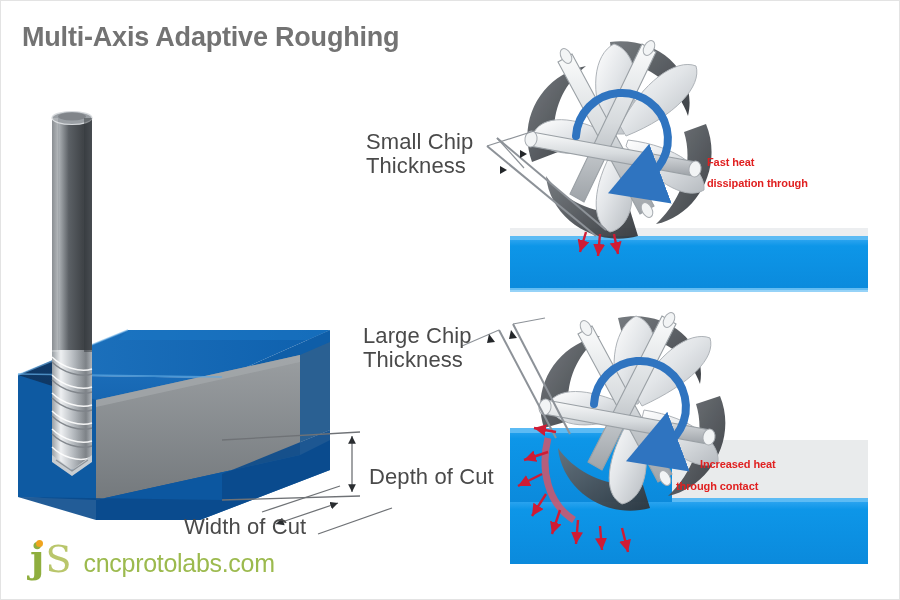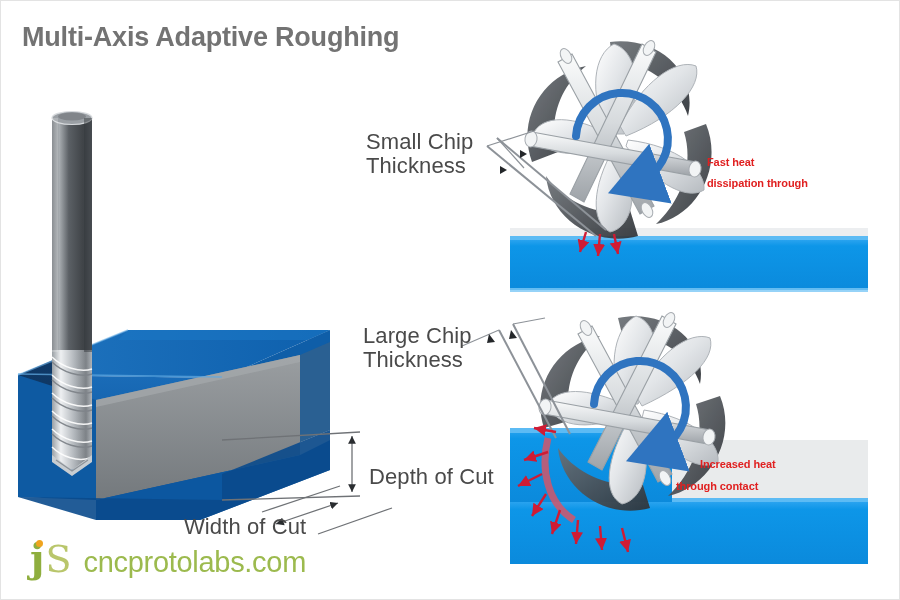--- a/index.html
+++ b/index.html
@@ -32,21 +32,21 @@
   .redlabel{
     position:absolute;color:#e02020;font-weight:bold;font-size:11px;
     line-height:20px;white-space:pre;letter-spacing:-0.1px;
   }
 
   
   .wm{position:absolute;left:30px;top:538px;display:flex;align-items:baseline;}
   .wm .j{font-family:"DejaVu Serif",serif;font-size:40px;font-weight:bold;color:#8fae3e;line-height:1;}
   .wm .s{font-family:"DejaVu Serif",serif;font-size:38px;color:#b9c66b;line-height:1;margin-left:1px;}
   .wm .dot{position:absolute;left:6px;top:2px;width:7px;height:7px;border-radius:50%;background:#f0a41e;}
-  .wm .site{font-size:29px;color:#9cba4e;margin-left:12px;letter-spacing:-0.3px;}
+  .wm .site{font-size:25px;color:#9cba4e;margin-left:12px;letter-spacing:-0.3px;}
 
   svg{position:absolute;left:0;top:0;overflow:visible;}
   .svgroot{width:900px;height:600px;}
 </style>
 </head>
 <body>
 
 <div id="stage">
 
   <div class="frame"></div>

